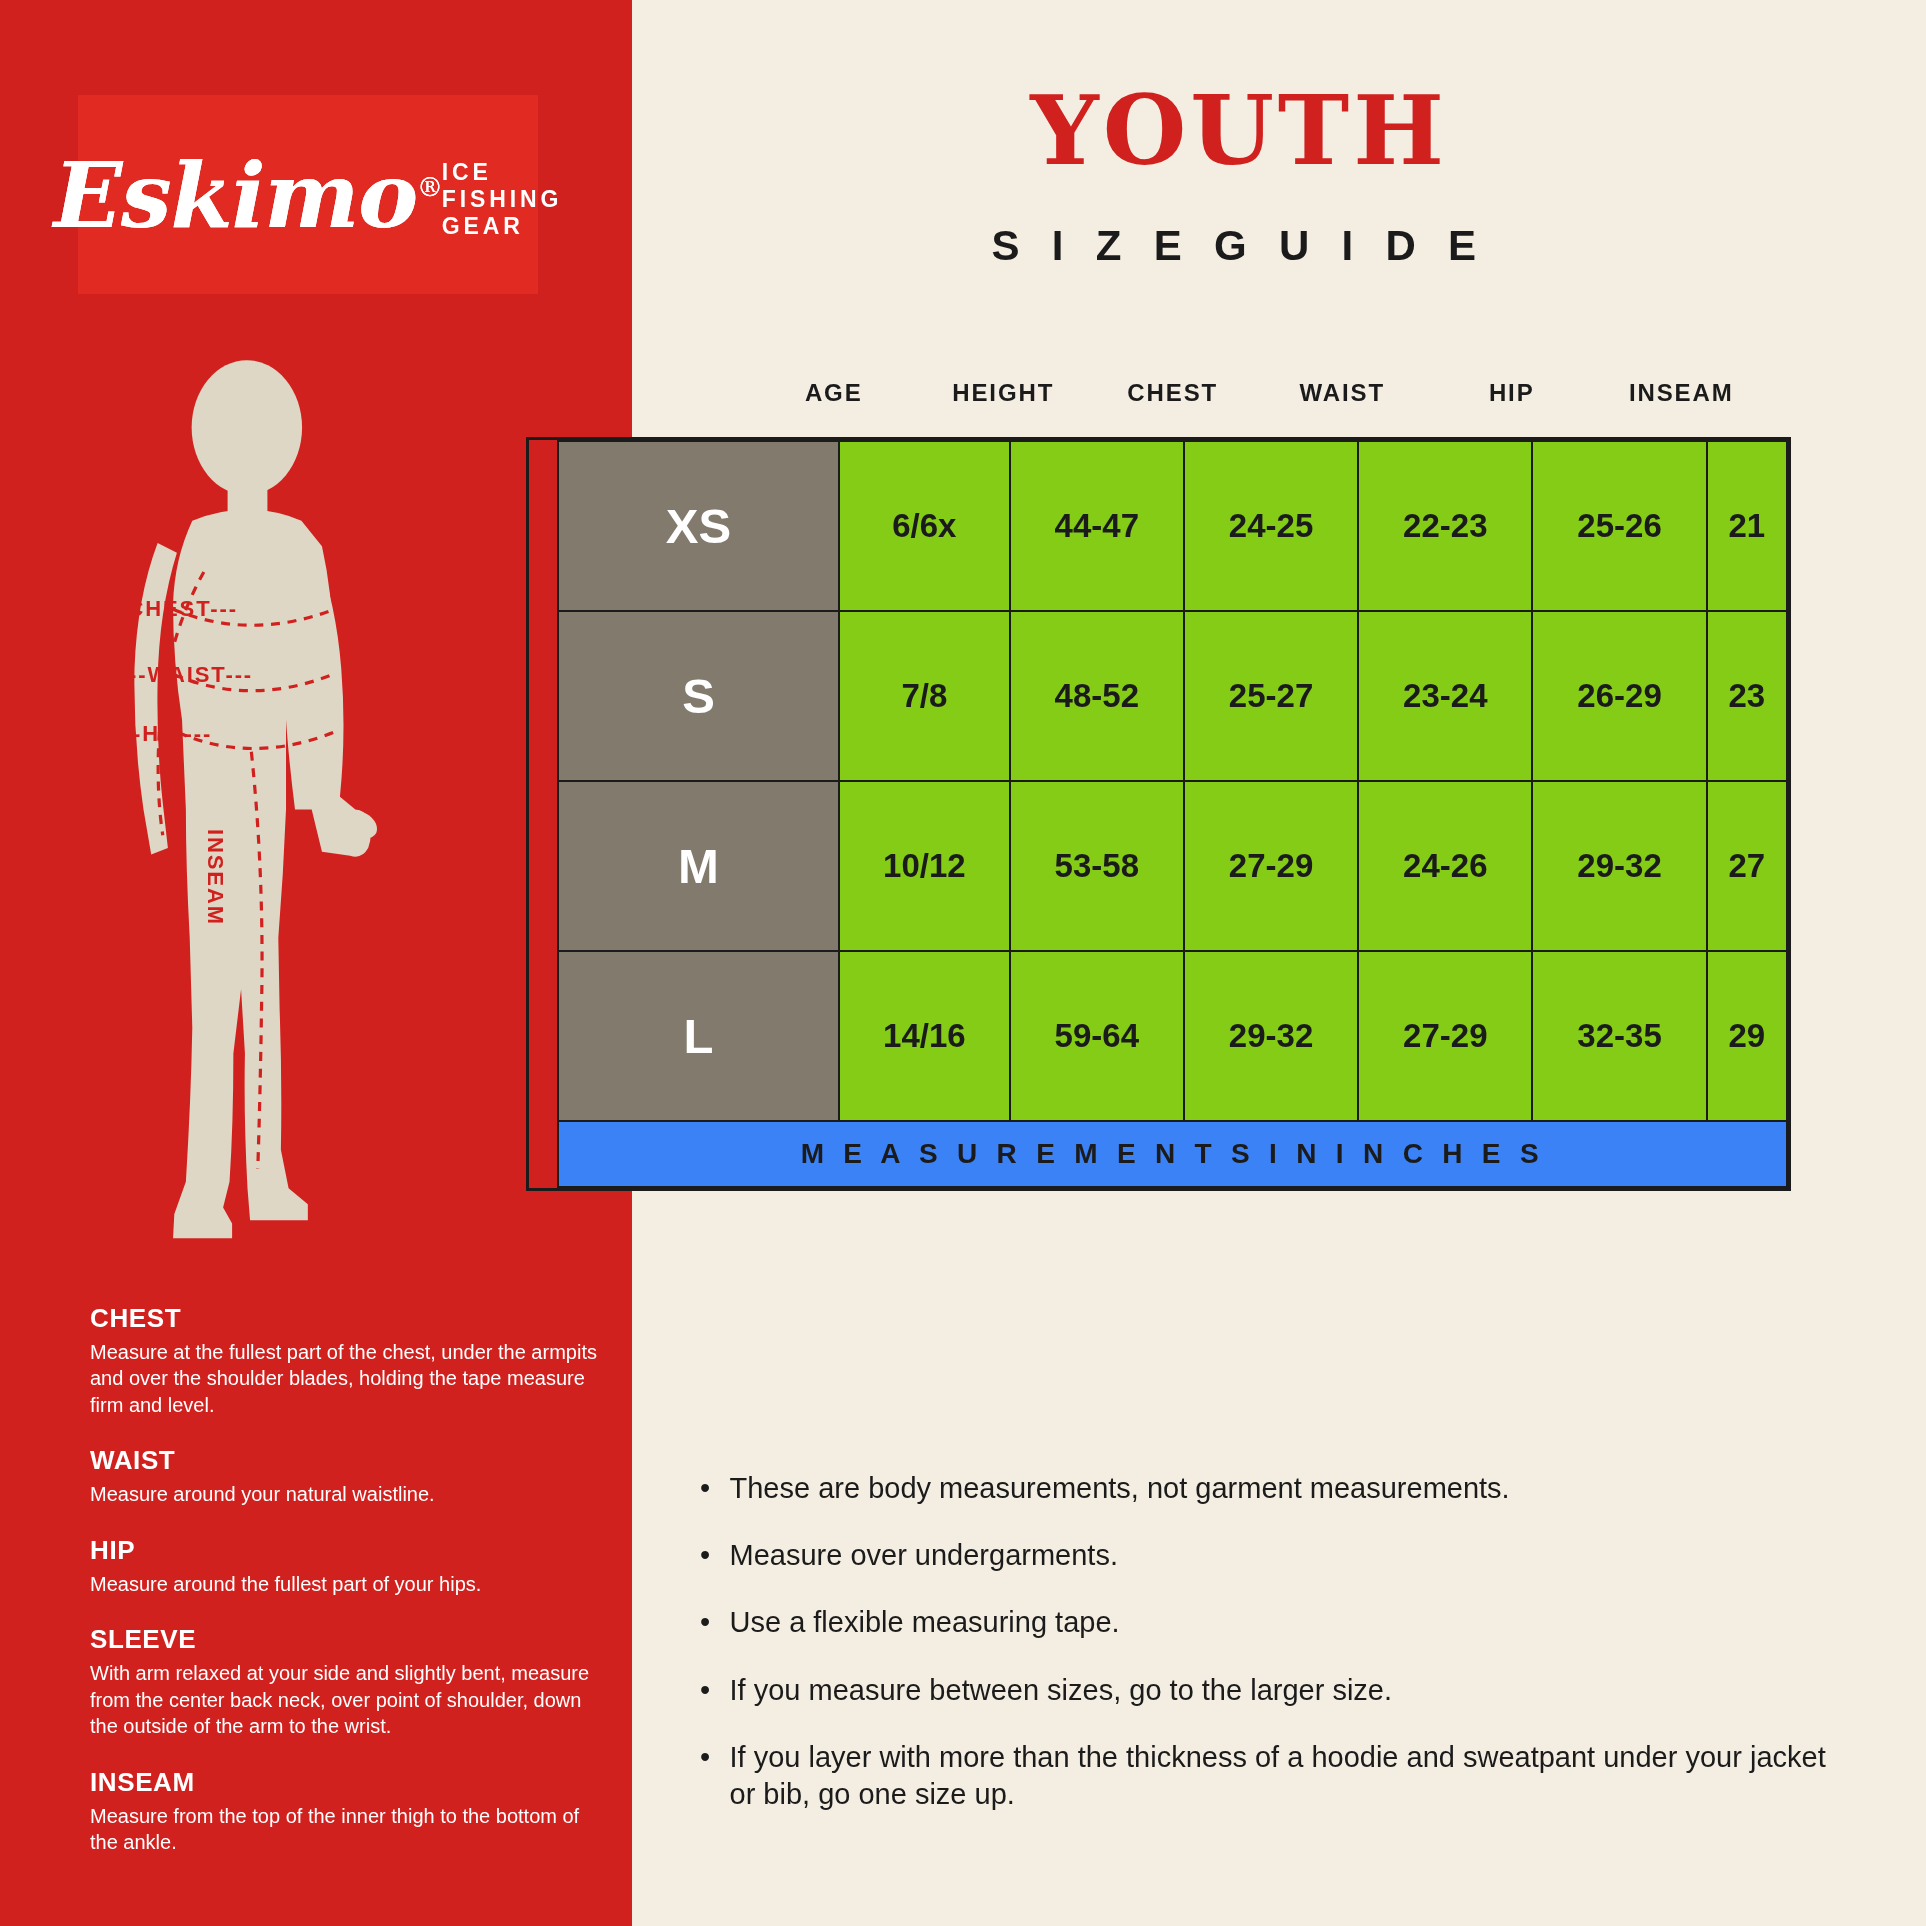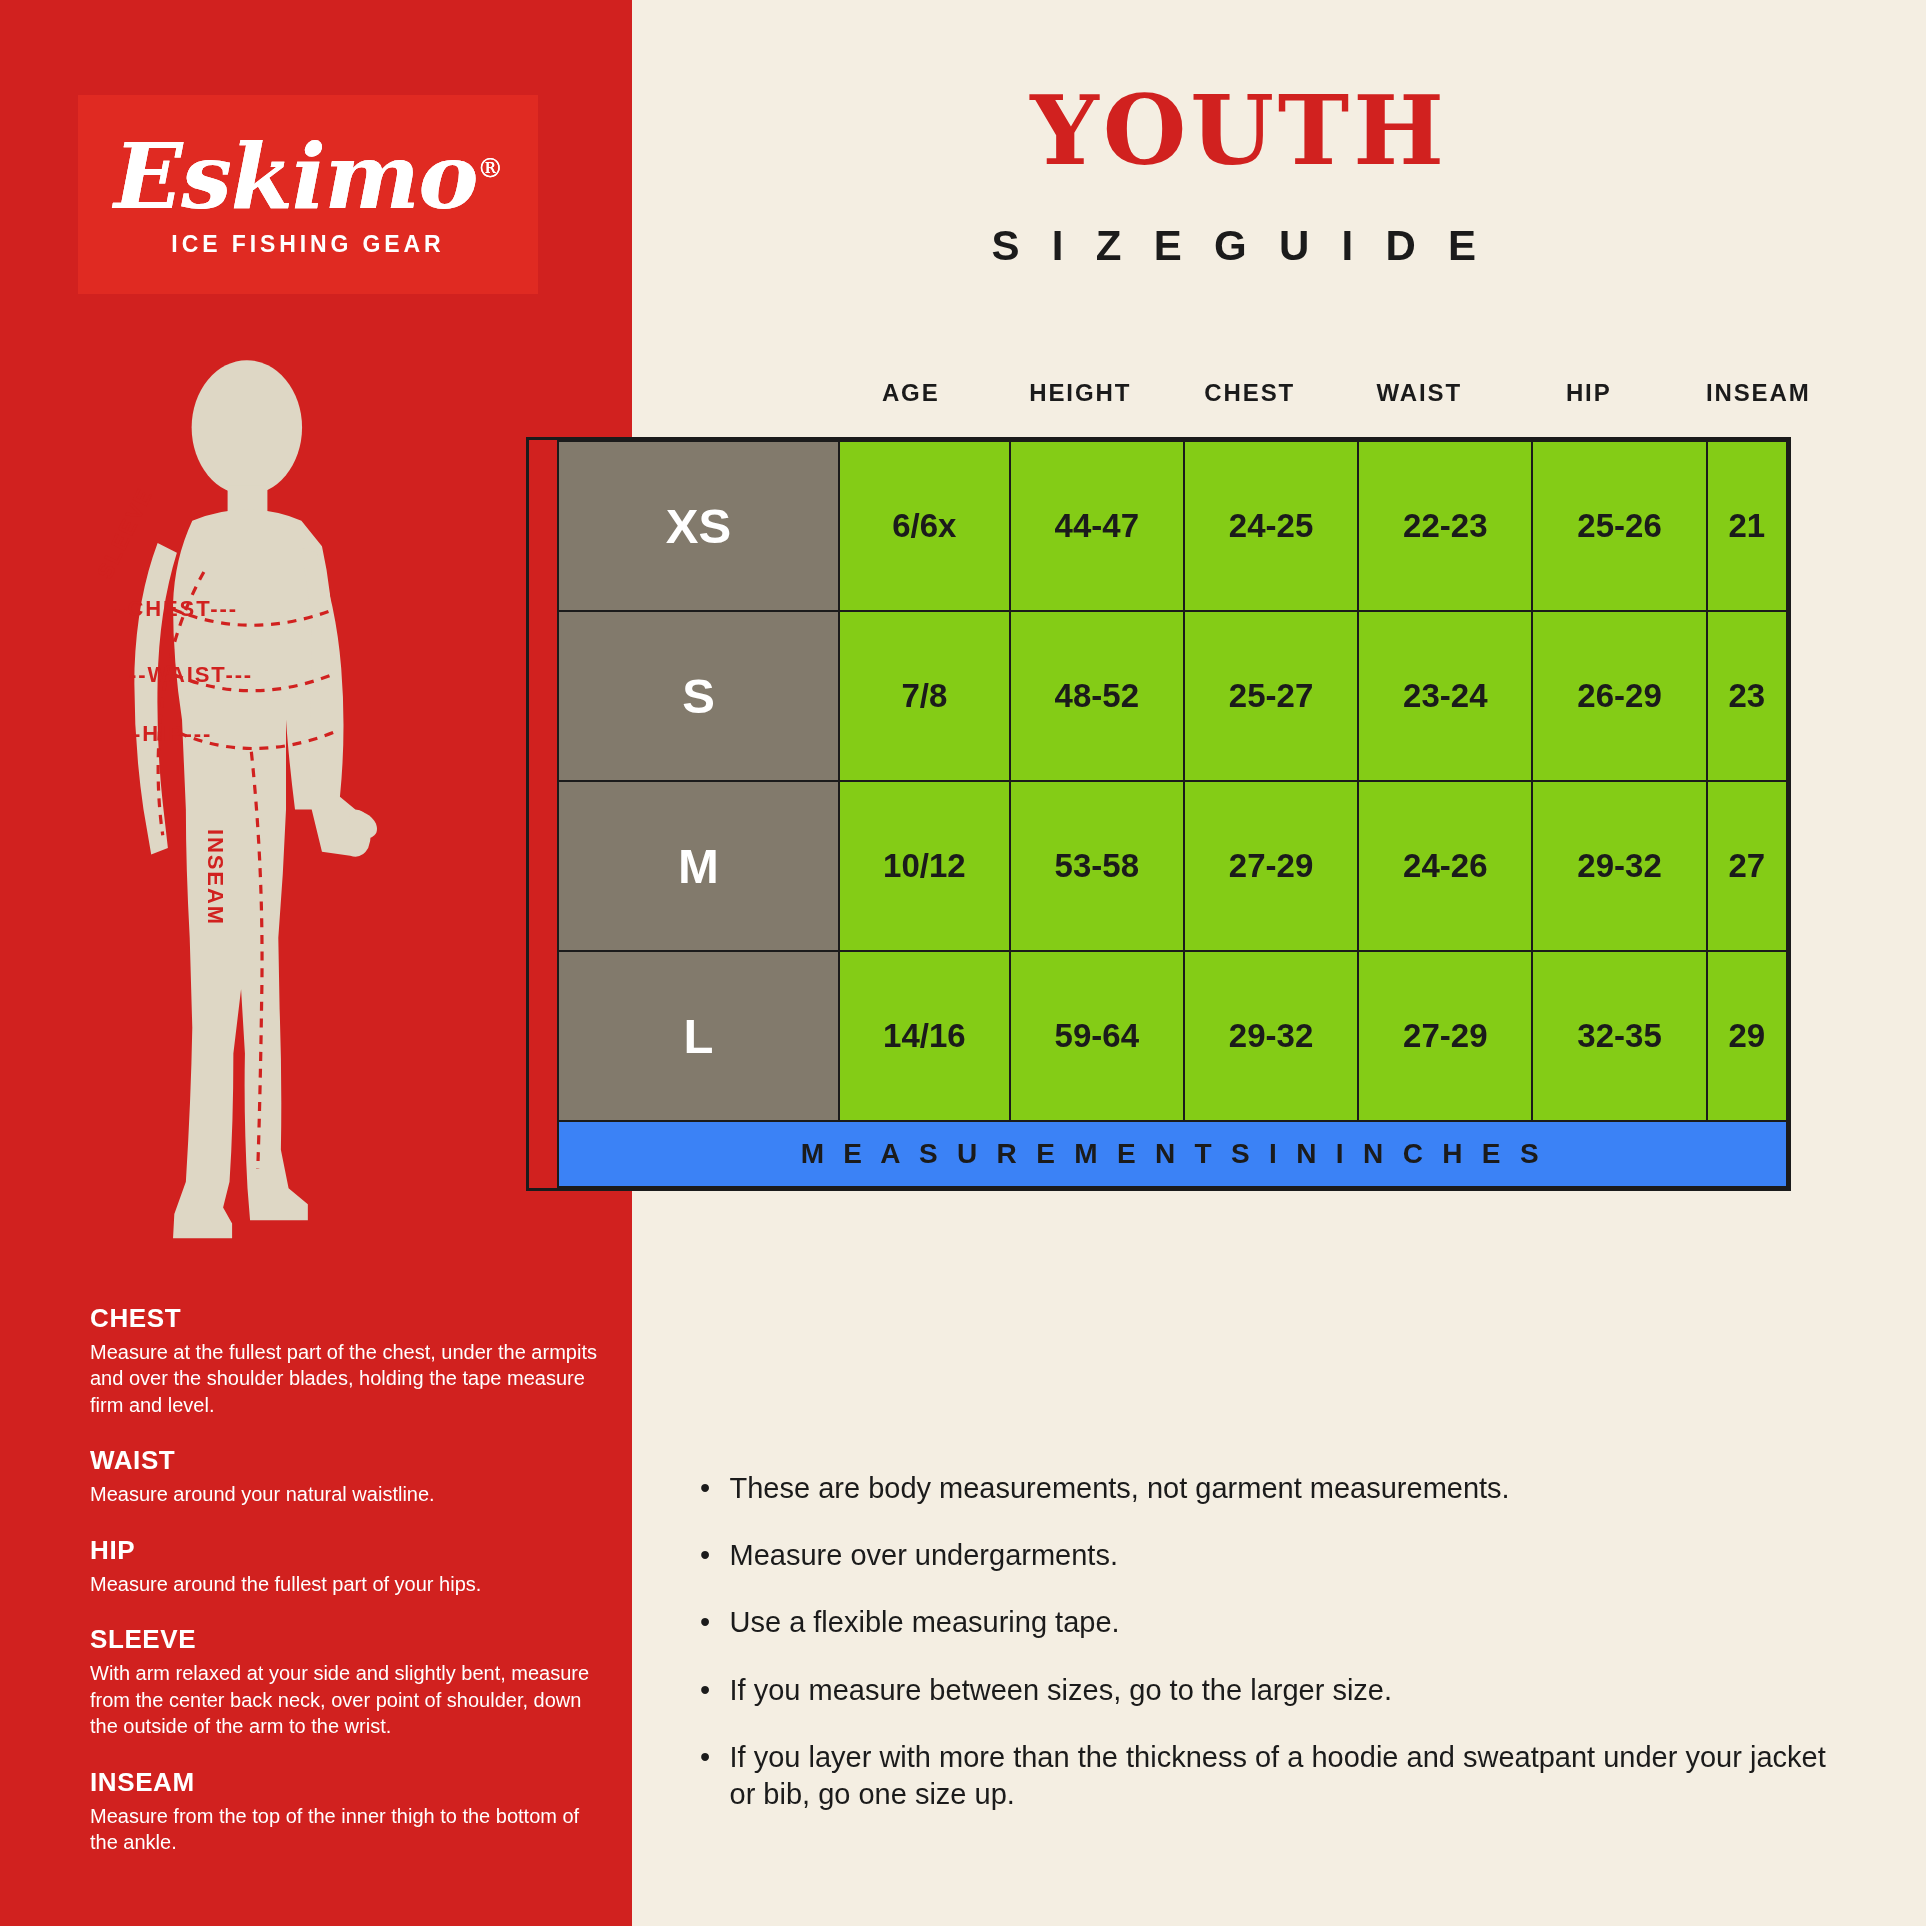--- a/index.html
+++ b/index.html
@@ -29,21 +29,21 @@
     background: #d1211f;
   }
   #logo-box {
     position: absolute;
     left: 78px;
     top: 95px;
     width: 460px;
     height: 199px;
     background: #e02a22;
     display: flex;
-    flex-direction: column;
+    flex-direction: row;
     align-items: center;
     justify-content: center;
   }
   #logo-word {
     color: #ffffff;
     font-family: "DejaVu Serif", serif;
     font-weight: bold;
     font-style: italic;
     font-size: 90px;
     letter-spacing: -1.3px;
@@ -122,21 +122,21 @@
     width: 578px;
     text-align: center;
     color: #1b1b1b;
     font-weight: bold;
     font-size: 42px;
     letter-spacing: 10.3px;
   }
   
   #col-headers {
     position: absolute;
-    left: 840px;
+    left: 763px;
     top: 379px;
     width: 989px;
     display: flex;
     gap: 28px;
   }
   .col-head {
     flex: 1;
     text-align: center;
     font-size: 24px;
     font-weight: bold;

